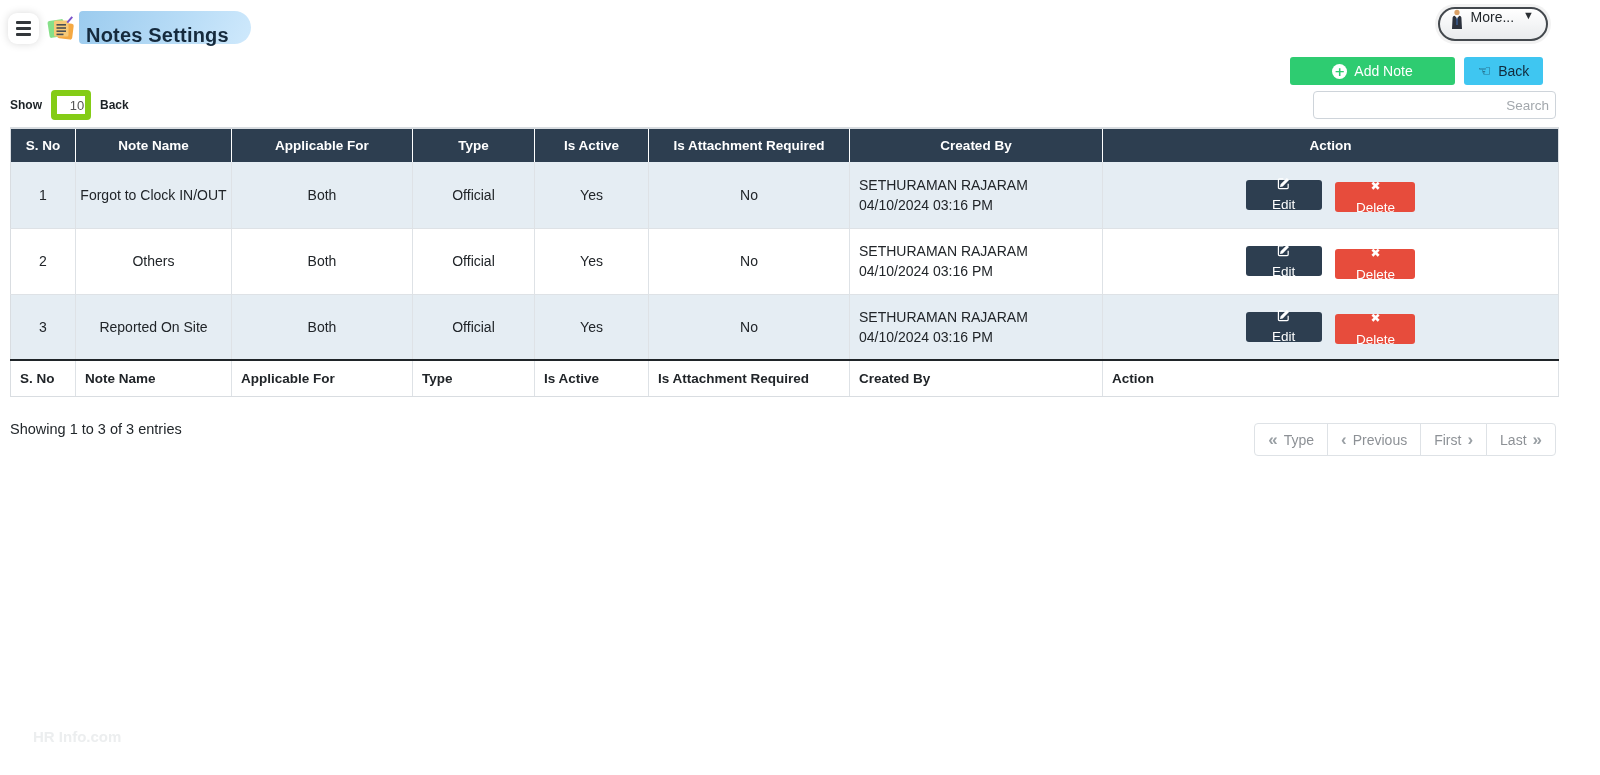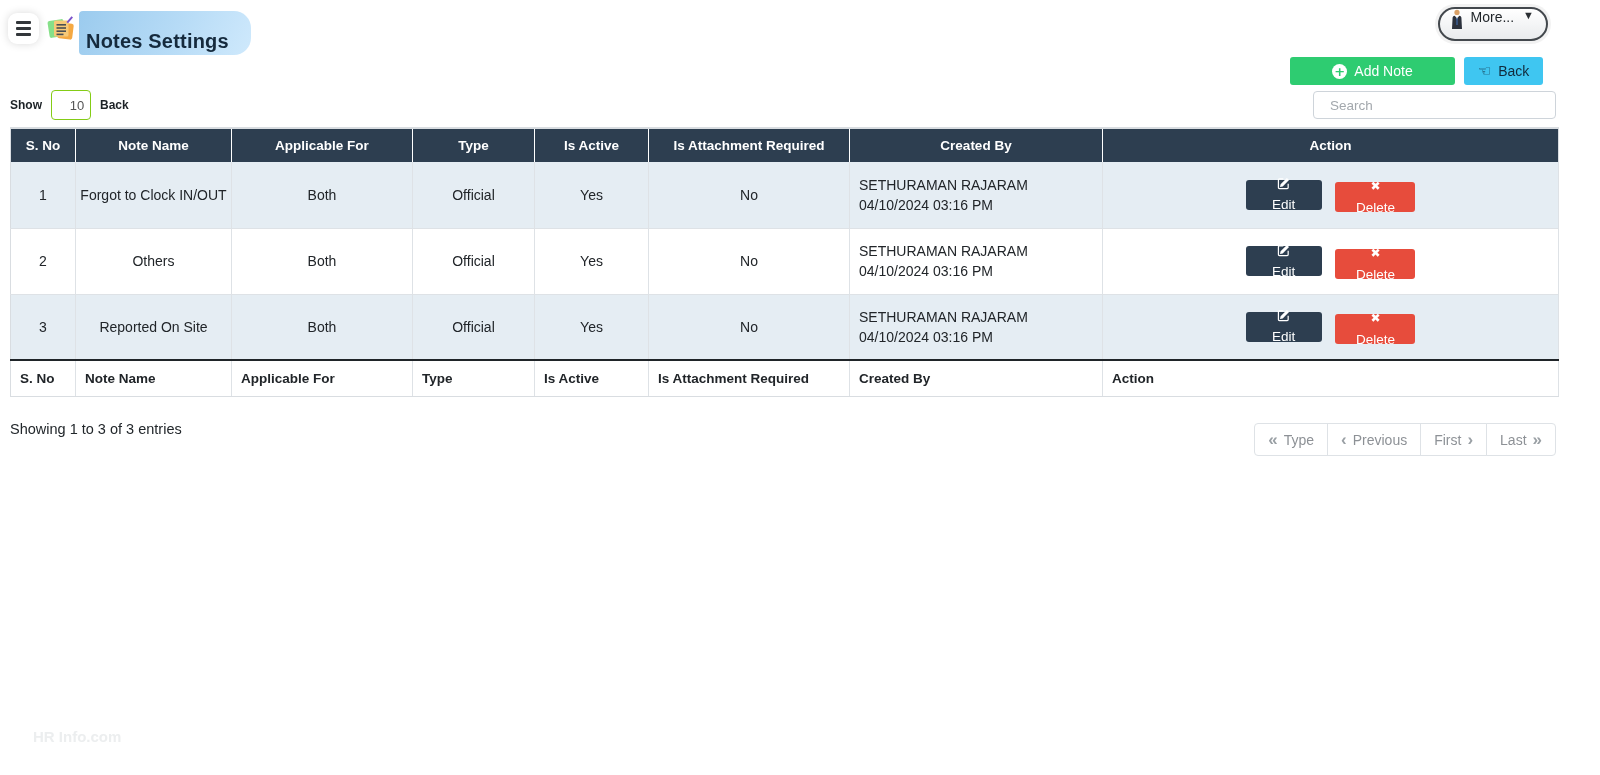--- a/index.html
+++ b/index.html
@@ -19,21 +19,21 @@
     background:#fff; border:none; border-radius:9px;
     box-shadow:0 0 8px rgba(0,0,0,.15);
     display:flex; flex-direction:column; justify-content:center; align-items:center; gap:3px;
     cursor:pointer;
   }
   .hamburger-btn .bar { width:15px; height:3px; background:#33373b; border-radius:1px; }
 
   .app-icon { position:absolute; left:46px; top:13px; width:31px; height:31px; }
 
   .title-pill {
-    position:absolute; left:79px; top:11px; height:44px;
+    position:absolute; left:79px; top:11px; height:33px;
     padding:16px 22px 0 7px;
     display:flex; align-items:center;
     background:linear-gradient(115deg,#9bcbee 0%,#b6dbf6 55%,#cfe9fc 100%);
     border-radius:4px 17px 17px 4px;
   }
   .title-pill span { font-size:20px; font-weight:700; color:#152a3d; letter-spacing:.2px; }
 
   .more-btn {
     position:absolute; top:7px; right:52px; height:34px; min-width:99px;
     display:flex; gap:7px; padding:0 12px 0 10px;
@@ -57,29 +57,29 @@
   .back-btn {
     position:absolute; top:57px; right:57px; width:79px; height:28px;
     background:#3fc6f1; color:#112b3c; font-weight:500;
   }
   .back-btn .hand { font-family:"DejaVu Sans", sans-serif; font-size:15px; color:#112b3c; }
 
   
   .show-rows { position:absolute; left:10px; top:90px; height:30px; display:flex; align-items:center; gap:9px; }
   .show-rows label { font-size:12px; font-weight:700; color:#1c2226; }
   .rows-input {
-    width:40px; height:30px; border:1px solid #84cc16; border-radius:4px;
+    width:40px; height:30px; border:6px solid #84cc16; border-radius:4px;
     text-align:center; font-size:13px; color:#555; outline:none;
     font-family:inherit;
     padding-left:12px;
   }
   .search-input {
     position:absolute; top:91px; right:44px; width:243px; height:28px;
-    border:1px solid #ced4da; border-radius:4px; padding:0 16px;
-    font-size:13.5px; color:#495057; outline:none; font-family:inherit;
+    border:1px solid #ced4da; border-radius:4px; padding:0 6px;
+    font-size:13.5px; color:#495057; outline:none; font-family:inherit;text-align:right;
   }
   .search-input::placeholder { color:#a3a8ad; }
 
   
   .notes-table {
     position:absolute; left:10px; top:127px; width:1548px;
     border-collapse:collapse; table-layout:fixed;
     border:1px solid #d9dde1; border-top:2px solid #d9dde1;
   }
   .notes-table thead th {

